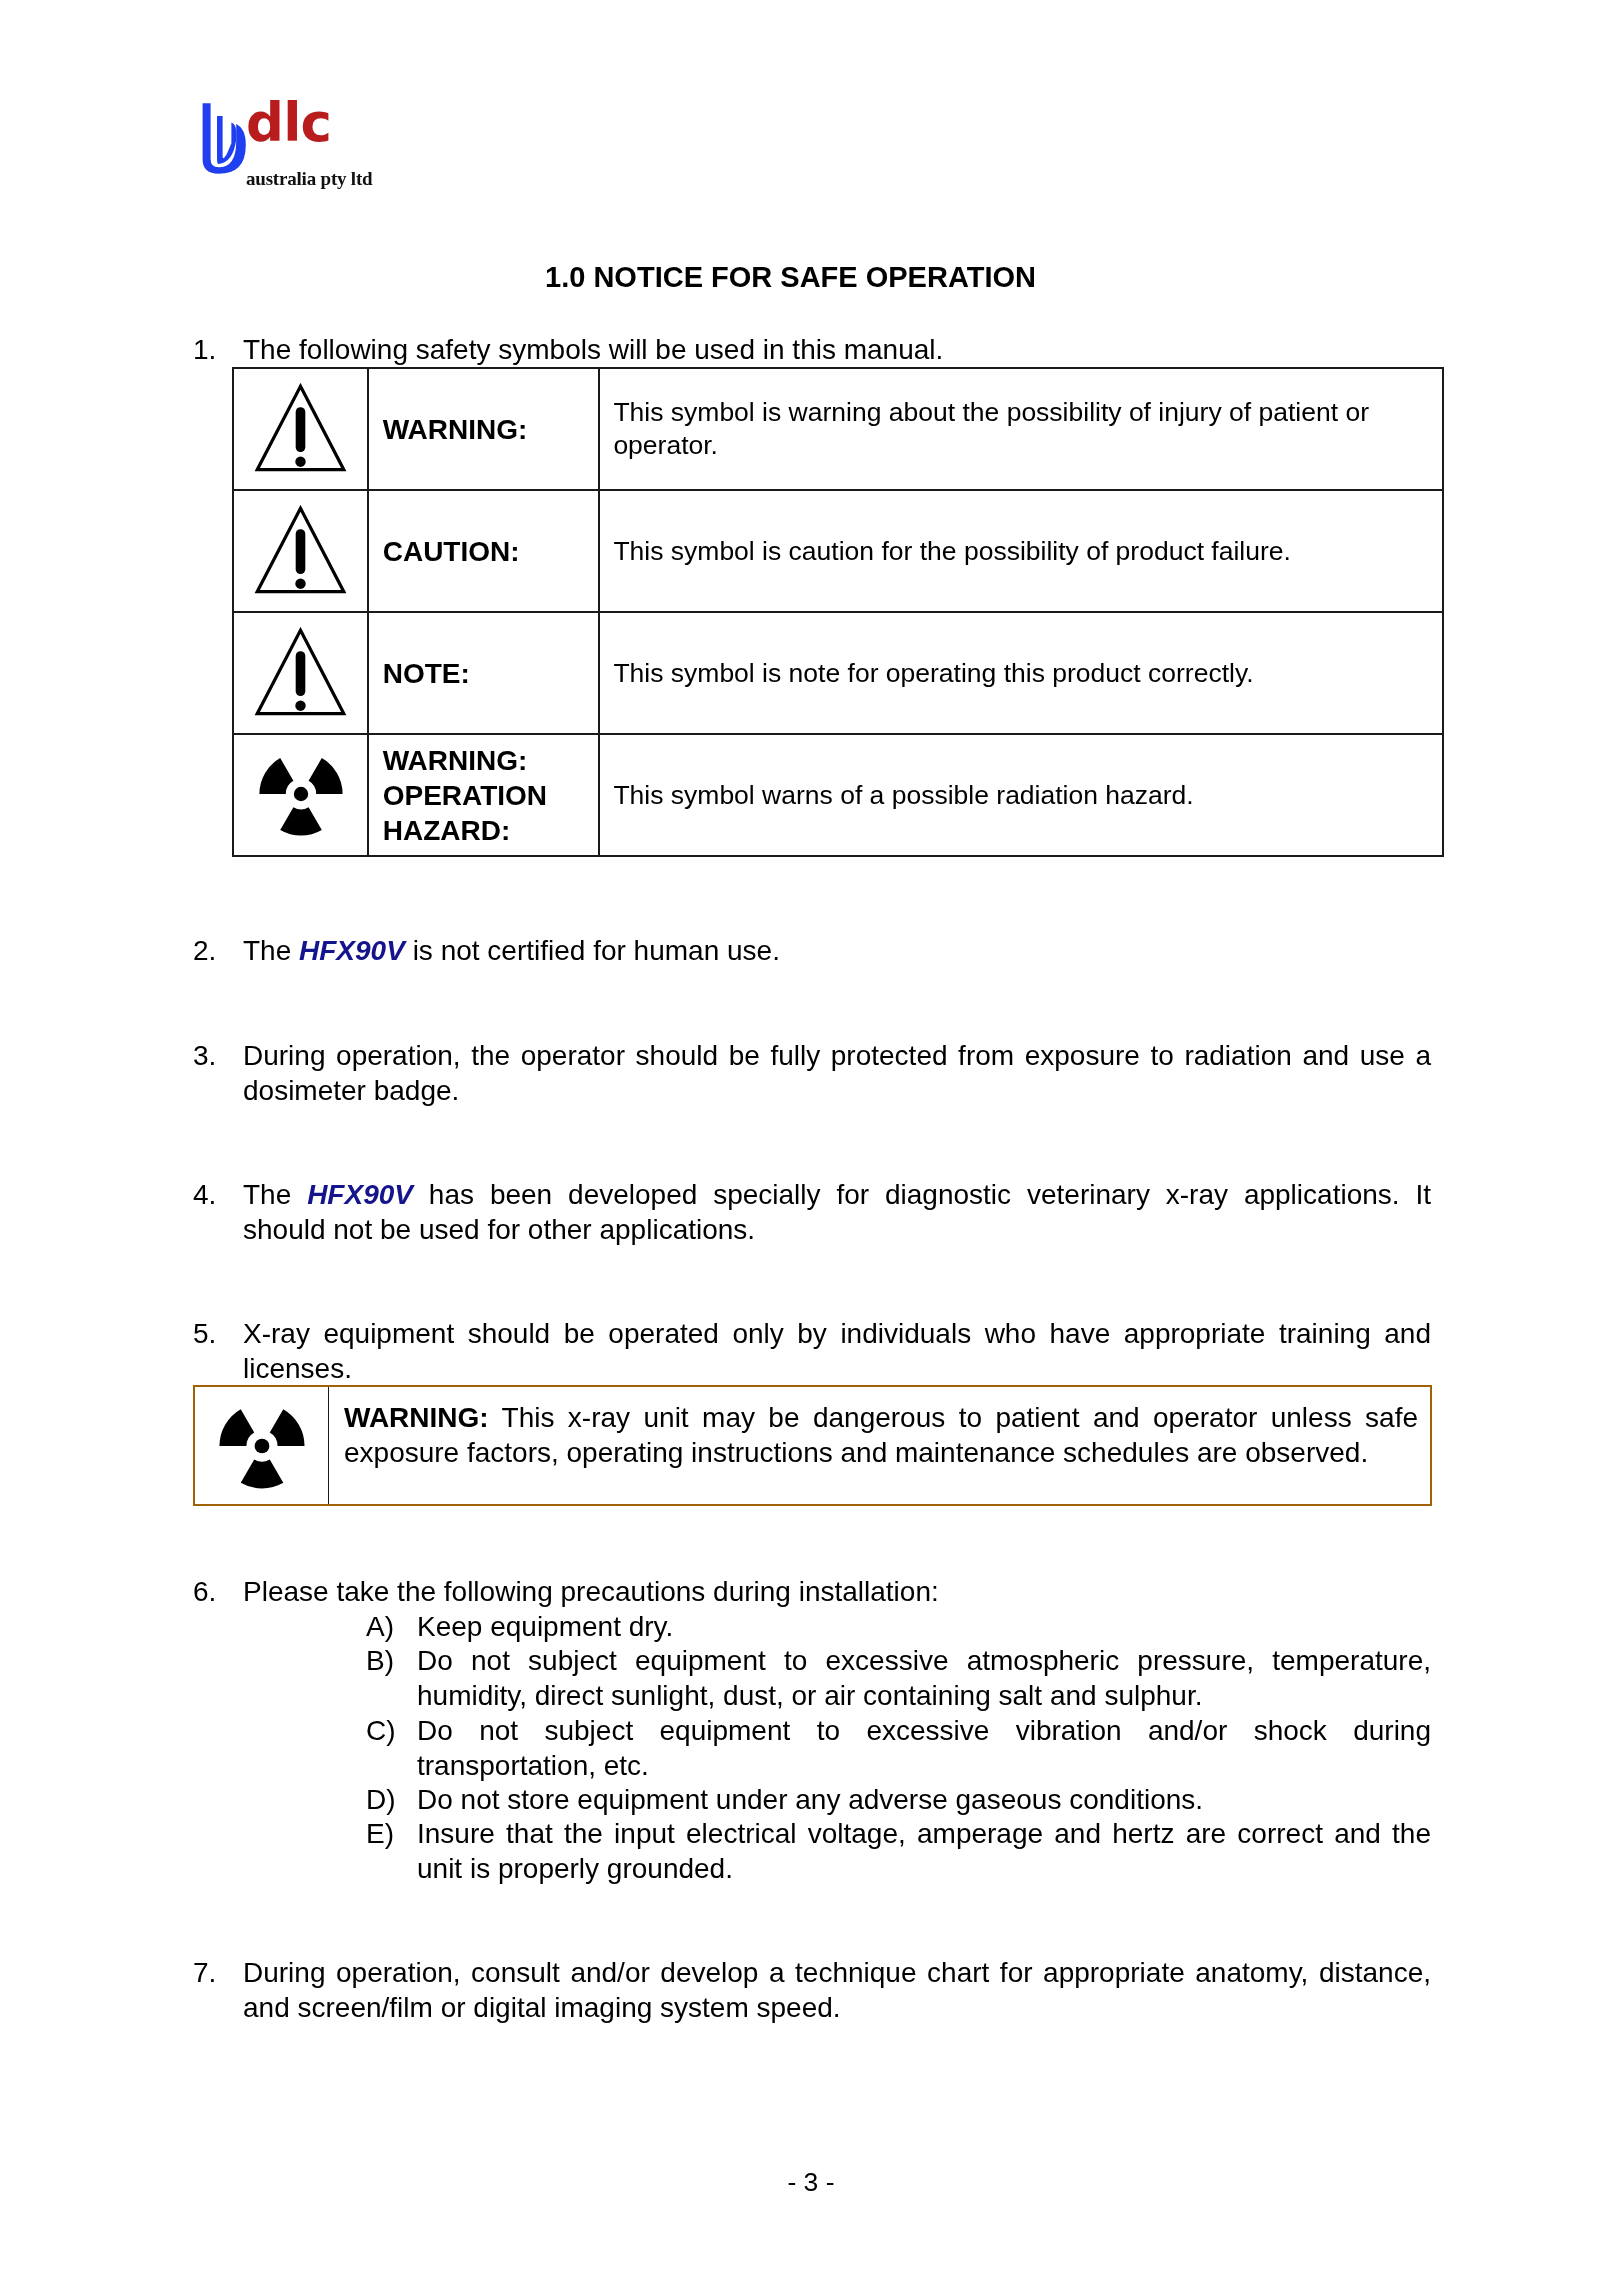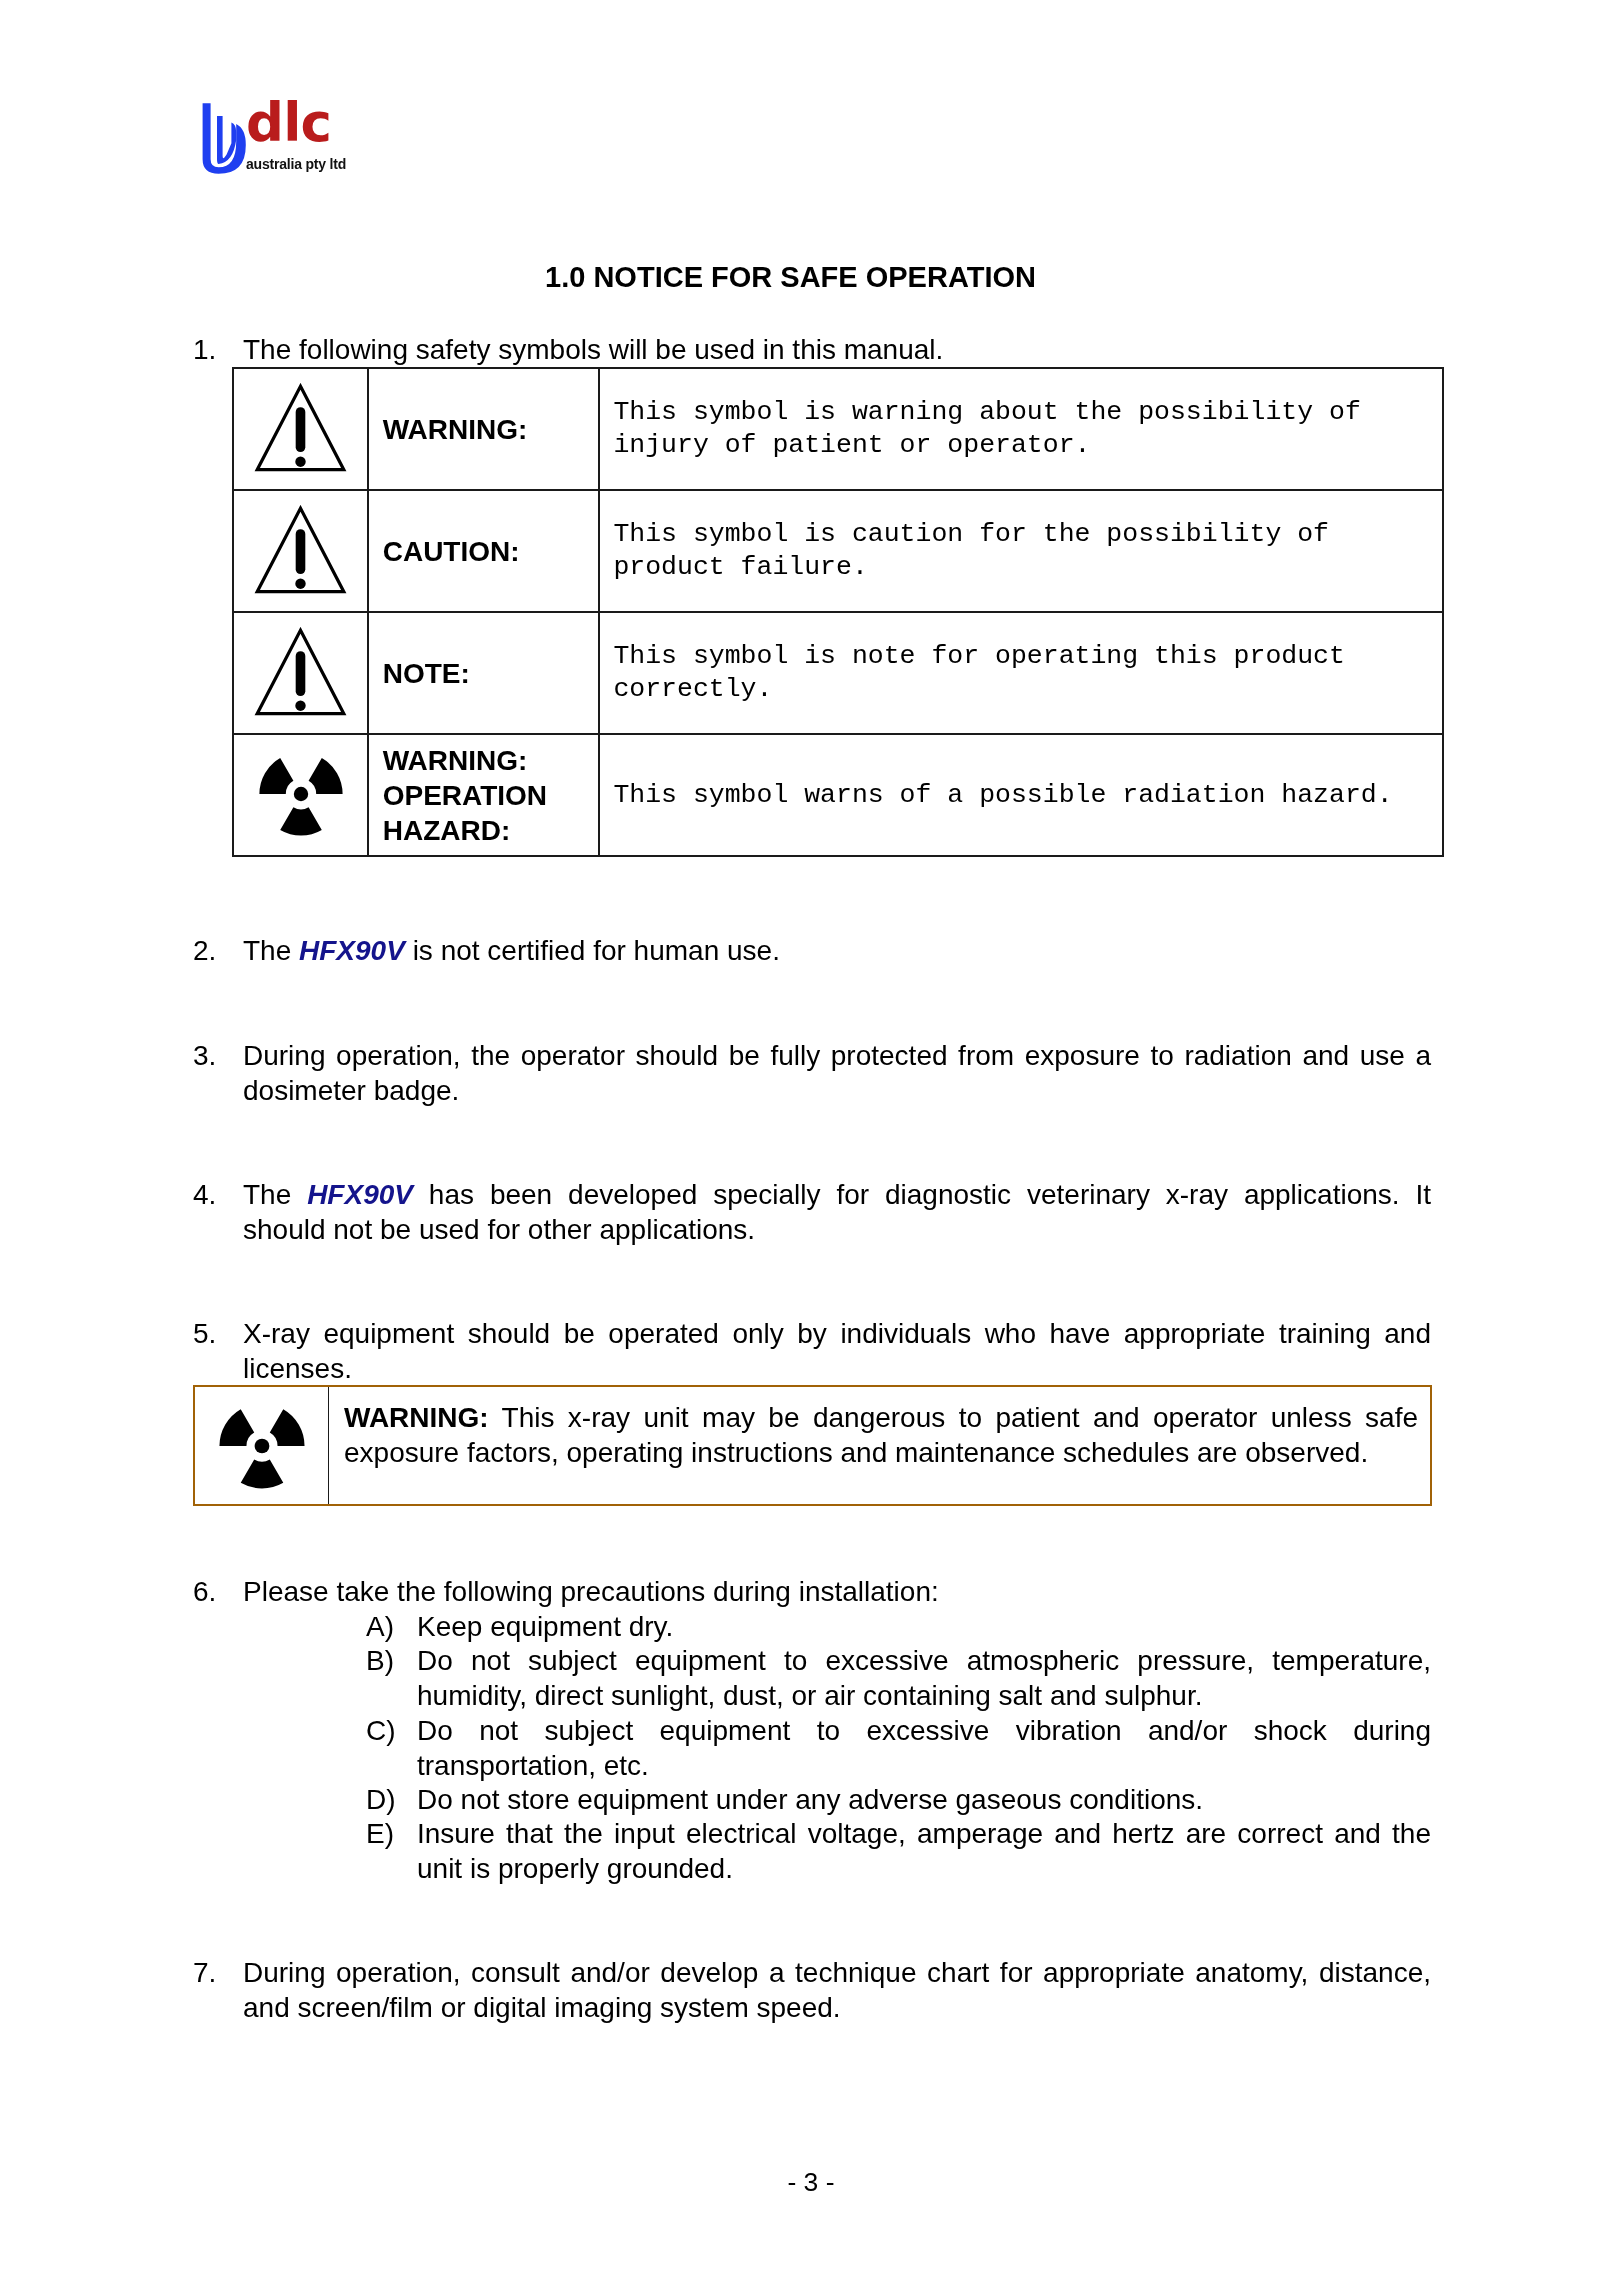--- a/index.html
+++ b/index.html
@@ -5,37 +5,37 @@
   html, body { margin: 0; padding: 0; background: #ffffff; }
   body { width: 1622px; height: 2295px; position: relative; overflow: hidden;
          font-family: "Liberation Sans", sans-serif; color: #000; }
   .abs { position: absolute; }
 
   
   #logo { left: 201px; top: 100px; width: 201px; height: 77px; }
   #logo svg { position: absolute; left: 0; top: 0; }
   .logo-dlc { position: absolute; left: 45px; top: -8px; font-size: 53px; font-weight: bold;
               letter-spacing: -0.8px; color: #b91c1c; font-family: "DejaVu Sans", sans-serif; }
-  .logo-sub { position: absolute; left: 45px; top: 56px; font-size: 14px; font-weight: bold;
-              color: #111; white-space: nowrap; font-family: Liberation Sans, sans-serif; letter-spacing: -0.2px; }
+  .logo-sub { position: absolute; left: 45px; top: 68px; font-size: 19px; font-weight: bold;
+              color: #111; white-space: nowrap; font-family: Liberation Serif, serif; letter-spacing: -0.2px; }
 
   .title { left: 0; width: 1581px; top: 261px; text-align: center; font-size: 29px; font-weight: bold; }
 
   .text { font-size: 28px; line-height: 35px; }
   .num { position: absolute; width: 48px; }
   .item { position: absolute; left: 193px; width: 1238px; }
   .item .body { margin-left: 50px; text-align: justify; }
   .brand { color: #14148c; font-weight: bold; font-style: italic; }
 
   
   table.sym { position: absolute; left: 232px; top: 367px; width: 1212px; border-collapse: collapse; }
   table.sym td { border: 2px solid #1a1a1a; height: 120px; vertical-align: middle; padding: 0; }
   table.sym td.c1 { width: 133px; text-align: center; }
   table.sym td.c2 { width: 215px; padding-left: 13.7px; font-size: 28px; font-weight: bold; line-height: 35px; }
-  table.sym td.c3 { padding-left: 13.7px; padding-right: 11.3px; font-size: 26.5px; line-height: 33px; font-family: Liberation Mono, monospace; }
+  table.sym td.c3 { padding-left: 13.7px; padding-right: 11.3px; font-size: 26.5px; line-height: 33px; }
 
   
   .wbox { position: absolute; left: 193px; top: 1385px; width: 1235px; height: 117px;
           border: 2px solid #a16207; }
   .wbox .icon-cell { position: absolute; left: 0; top: 0; width: 133px; height: 117px;
                      border-right: 1.6px solid #1a1a1a; display: flex; align-items: center; justify-content: center; }
   .wbox .txt { position: absolute; left: 149px; right: 12px; top: 13px; font-size: 28px; line-height: 35px;
                text-align: justify; }
 
   .sub { position: absolute; left: 366px; width: 1065px; font-size: 28px; line-height: 35px; }

